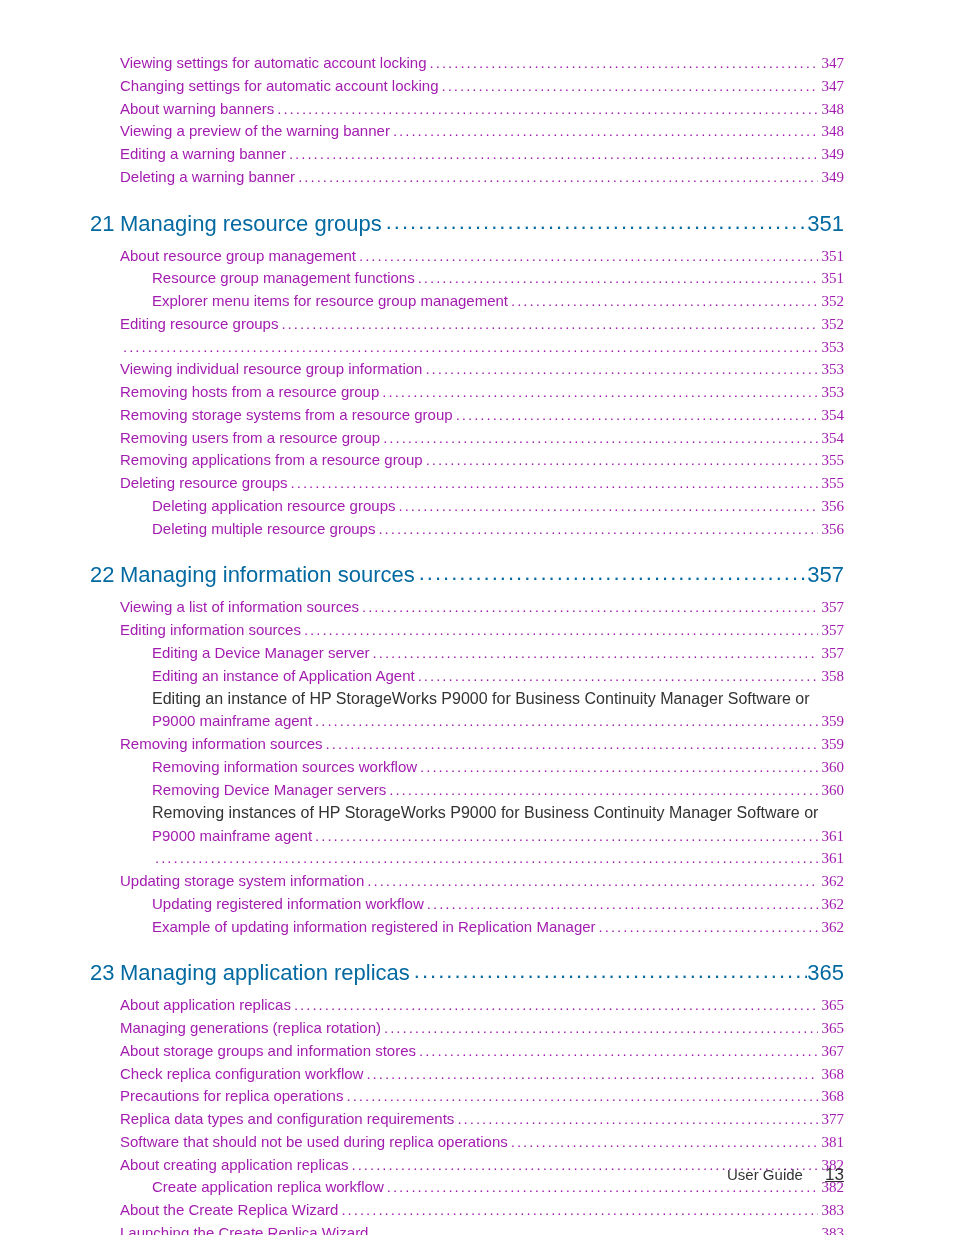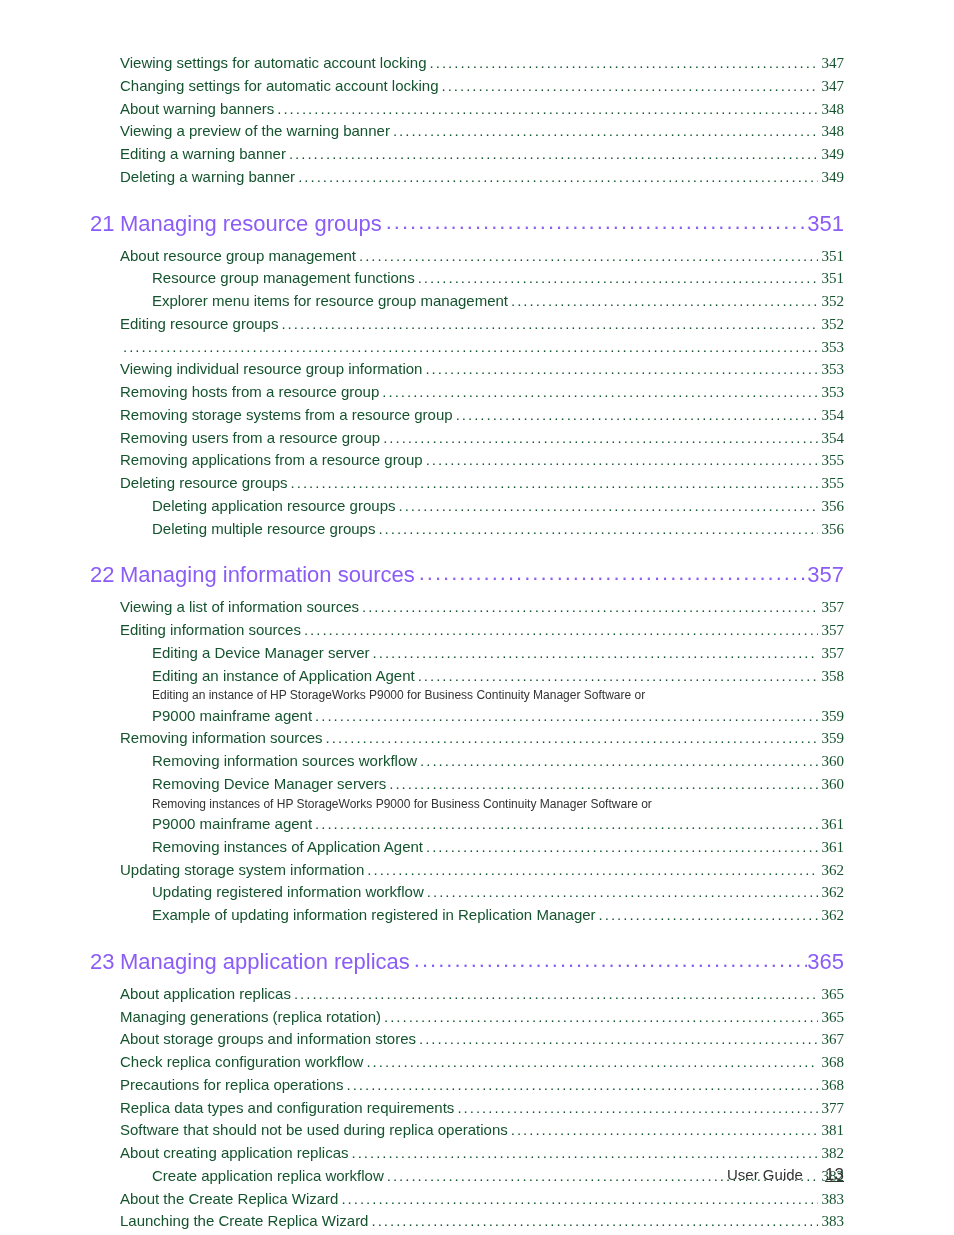--- a/index.html
+++ b/index.html
@@ -15,21 +15,21 @@
     position: relative;
     box-sizing: border-box;
     padding: 52px 110px 0 90px;
   }
   .toc {
     font-size: 15px;
   }
   .chapter-row {
     display: flex;
     align-items: center;
-    color: #8b5cf6;
+    color: #0369a1;
     margin-top: 22px;
     margin-bottom: 8px;
     font-size: 22px;
   }
   .chapter-row .num {
     width: 30px;
     flex: 0 0 auto;
     text-align: left;
   }
   .chapter-row .title-part {
@@ -51,21 +51,21 @@
   .chapter-row .page {
     flex: 0 0 auto;
     white-space: nowrap;
   }
 
   .entry-row {
     display: flex;
     align-items: baseline;
     line-height: 1.45;
     font-size: 15px;
-    color: #14532d;
+    color: #a21caf;
     text-align: right;
   }
   .indent-1 { padding-left: 30px; }
   .indent-2 { padding-left: 62px; }
 
   .entry-row .title-part {
     flex: 0 0 auto;
     white-space: nowrap;
     max-width: 640px;
   }
@@ -83,21 +83,21 @@
   .entry-row .page {
     flex: 0 0 auto;
     white-space: nowrap;
     padding-left: 4px;
     font-family: Liberation Serif, serif;
   }
 
   
   .entry-multi-first {
     line-height: 1.45;
-    font-size: 12px;
+    font-size: 16px;
     color: #333;
     white-space: normal;
   }
 
   .footer {
     position: absolute;
     bottom: 50px;
     right: 110px;
     font-size: 15px;
   }
@@ -262,21 +262,20 @@
     </div>
     <div>
       <div class="entry-multi-first indent-2">Removing instances of HP StorageWorks P9000 for Business Continuity Manager Software or</div>
       <div class="entry-row indent-2">
         <span class="title-part">P9000 mainframe agent</span>
         <span class="leader"></span>
         <span class="page">361</span>
       </div>
     </div>
     <div class="entry-row indent-2">
-      <span class="title-part">Removing instances of Application Agent</span>
       <span class="leader"></span>
       <span class="page">361</span>
     </div>
     <div class="entry-row indent-1">
       <span class="title-part">Updating storage system information</span>
       <span class="leader"></span>
       <span class="page">362</span>
     </div>
     <div class="entry-row indent-2">
       <span class="title-part">Updating registered information workflow</span>

